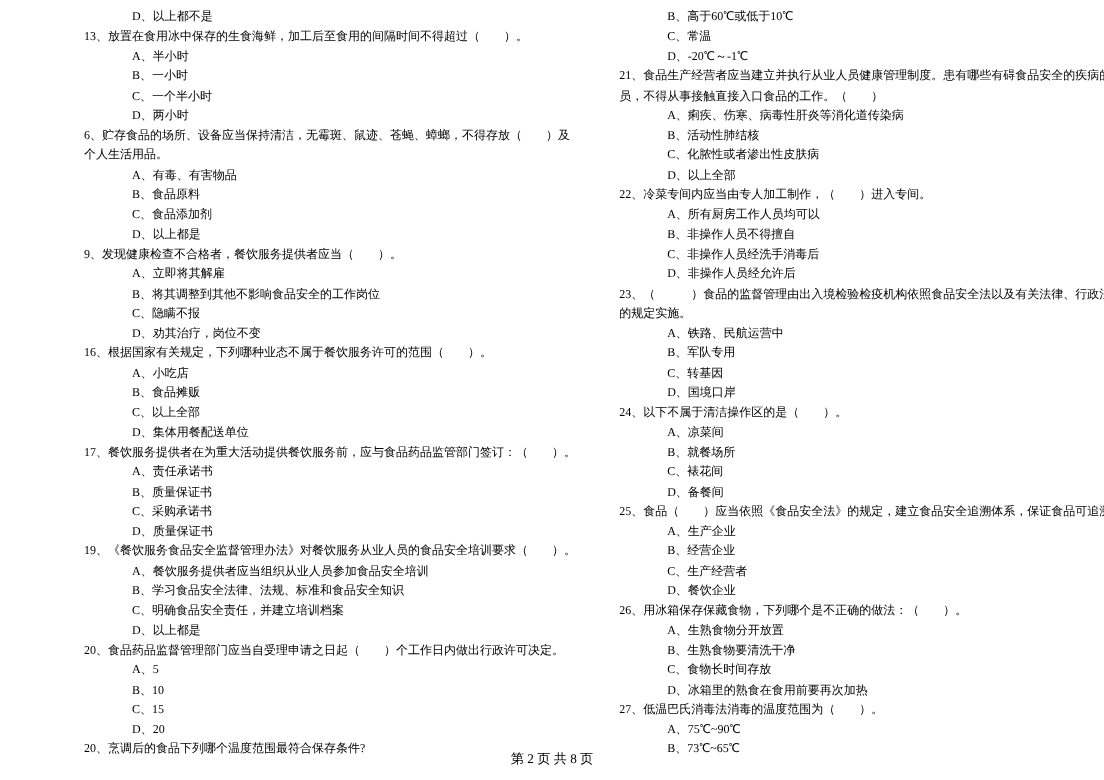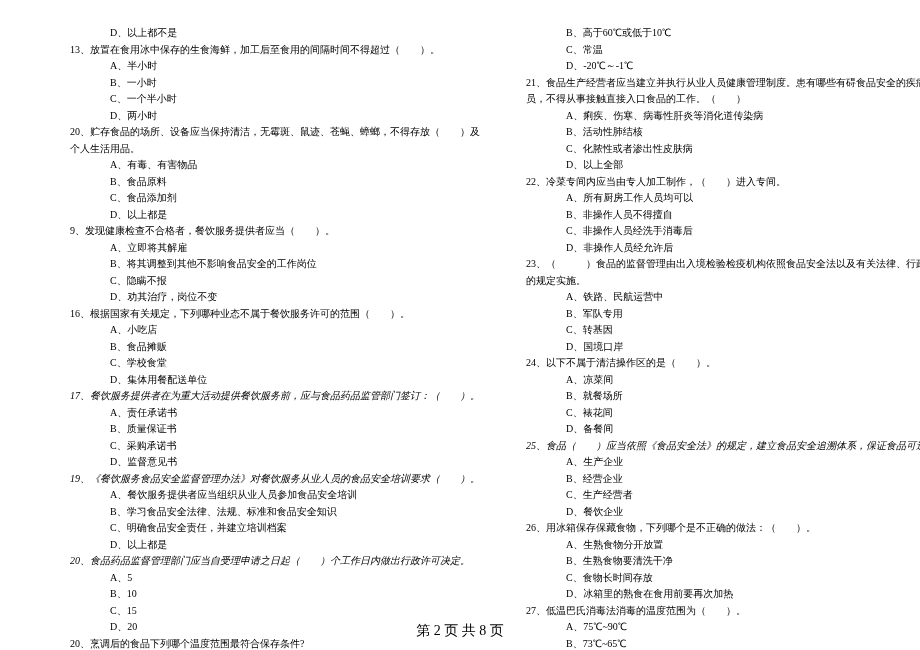--- a/index.html
+++ b/index.html
@@ -12,78 +12,78 @@
       height: 650px;
       background: #ffffff;
       font-family: "SimSun", "宋体", serif;
       font-size: 10px;
       color: #000;
       padding: 25px 50px 15px 50px;
       position: relative;
     }
     .content {
       display: flex;
-      gap: 26px;
+      gap: 16px;
       height: 590px;
+      align-items: center;
     }
     .column {
       flex: 1;
       line-height: 1.65;
     }
     .q-option {
       padding-left: 60px;
     }
     .q-text {
       padding-left: 20px;
     }
     .q-text-nowrap {
       padding-left: 20px;
       white-space: nowrap;
-      font-style: italic;
     }
     .footer {
       position: absolute;
       bottom: 10px;
       left: 0;
       width: 920px;
       text-align: center;
-      font-size: 14px;
+      font-size: 11px;
     }
   </style>
 </head>
 <body>
 
 <div class="content">
   <div class="column">
     <div class="q-option">D、以上都不是</div>
     <div class="q-text">13、放置在食用冰中保存的生食海鲜，加工后至食用的间隔时间不得超过（　　）。</div>
     <div class="q-option">A、半小时</div>
     <div class="q-option">B、一小时</div>
     <div class="q-option">C、一个半小时</div>
     <div class="q-option">D、两小时</div>
-    <div class="q-text">20、贮存食品的场所、设备应当保持清洁，无霉斑、鼠迹、苍蝇、蟑螂，不得存放（　　）及个人生活用品。</div>
+    <div class="q-text">6、贮存食品的场所、设备应当保持清洁，无霉斑、鼠迹、苍蝇、蟑螂，不得存放（　　）及个人生活用品。</div>
     <div class="q-option">A、有毒、有害物品</div>
     <div class="q-option">B、食品原料</div>
     <div class="q-option">C、食品添加剂</div>
     <div class="q-option">D、以上都是</div>
     <div class="q-text">9、发现健康检查不合格者，餐饮服务提供者应当（　　）。</div>
     <div class="q-option">A、立即将其解雇</div>
     <div class="q-option">B、将其调整到其他不影响食品安全的工作岗位</div>
     <div class="q-option">C、隐瞒不报</div>
     <div class="q-option">D、劝其治疗，岗位不变</div>
     <div class="q-text">16、根据国家有关规定，下列哪种业态不属于餐饮服务许可的范围（　　）。</div>
     <div class="q-option">A、小吃店</div>
     <div class="q-option">B、食品摊贩</div>
-    <div class="q-option">C、学校食堂</div>
+    <div class="q-option">C、以上全部</div>
     <div class="q-option">D、集体用餐配送单位</div>
     <div class="q-text-nowrap">17、餐饮服务提供者在为重大活动提供餐饮服务前，应与食品药品监管部门签订：（　　）。</div>
     <div class="q-option">A、责任承诺书</div>
     <div class="q-option">B、质量保证书</div>
     <div class="q-option">C、采购承诺书</div>
-    <div class="q-option">D、监督意见书</div>
+    <div class="q-option">D、质量保证书</div>
     <div class="q-text-nowrap">19、《餐饮服务食品安全监督管理办法》对餐饮服务从业人员的食品安全培训要求（　　）。</div>
     <div class="q-option">A、餐饮服务提供者应当组织从业人员参加食品安全培训</div>
     <div class="q-option">B、学习食品安全法律、法规、标准和食品安全知识</div>
     <div class="q-option">C、明确食品安全责任，并建立培训档案</div>
     <div class="q-option">D、以上都是</div>
     <div class="q-text-nowrap">20、食品药品监督管理部门应当自受理申请之日起（　　）个工作日内做出行政许可决定。</div>
     <div class="q-option">A、5</div>
     <div class="q-option">B、10</div>
     <div class="q-option">C、15</div>
     <div class="q-option">D、20</div>

